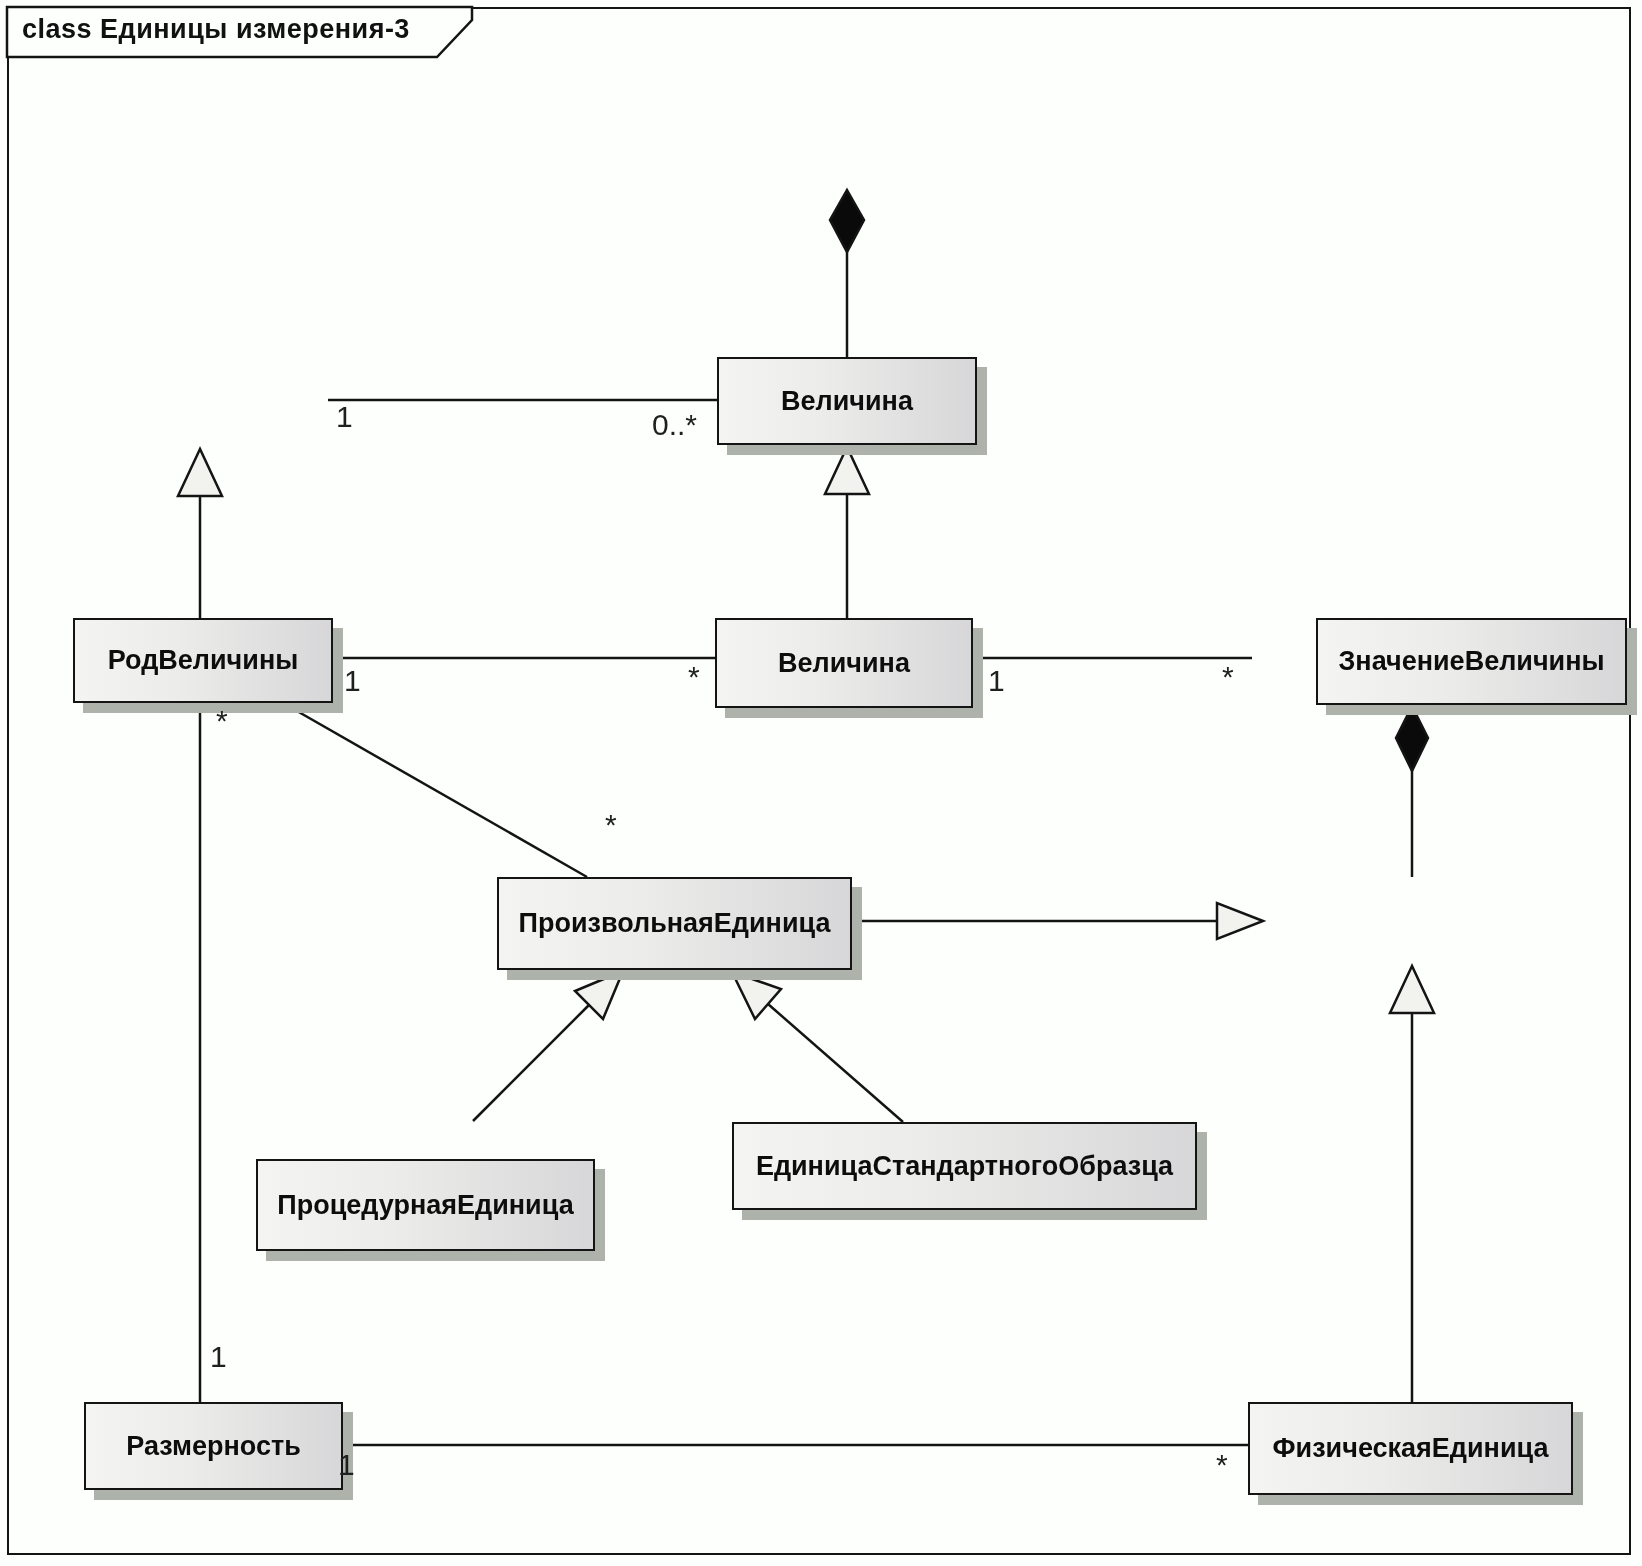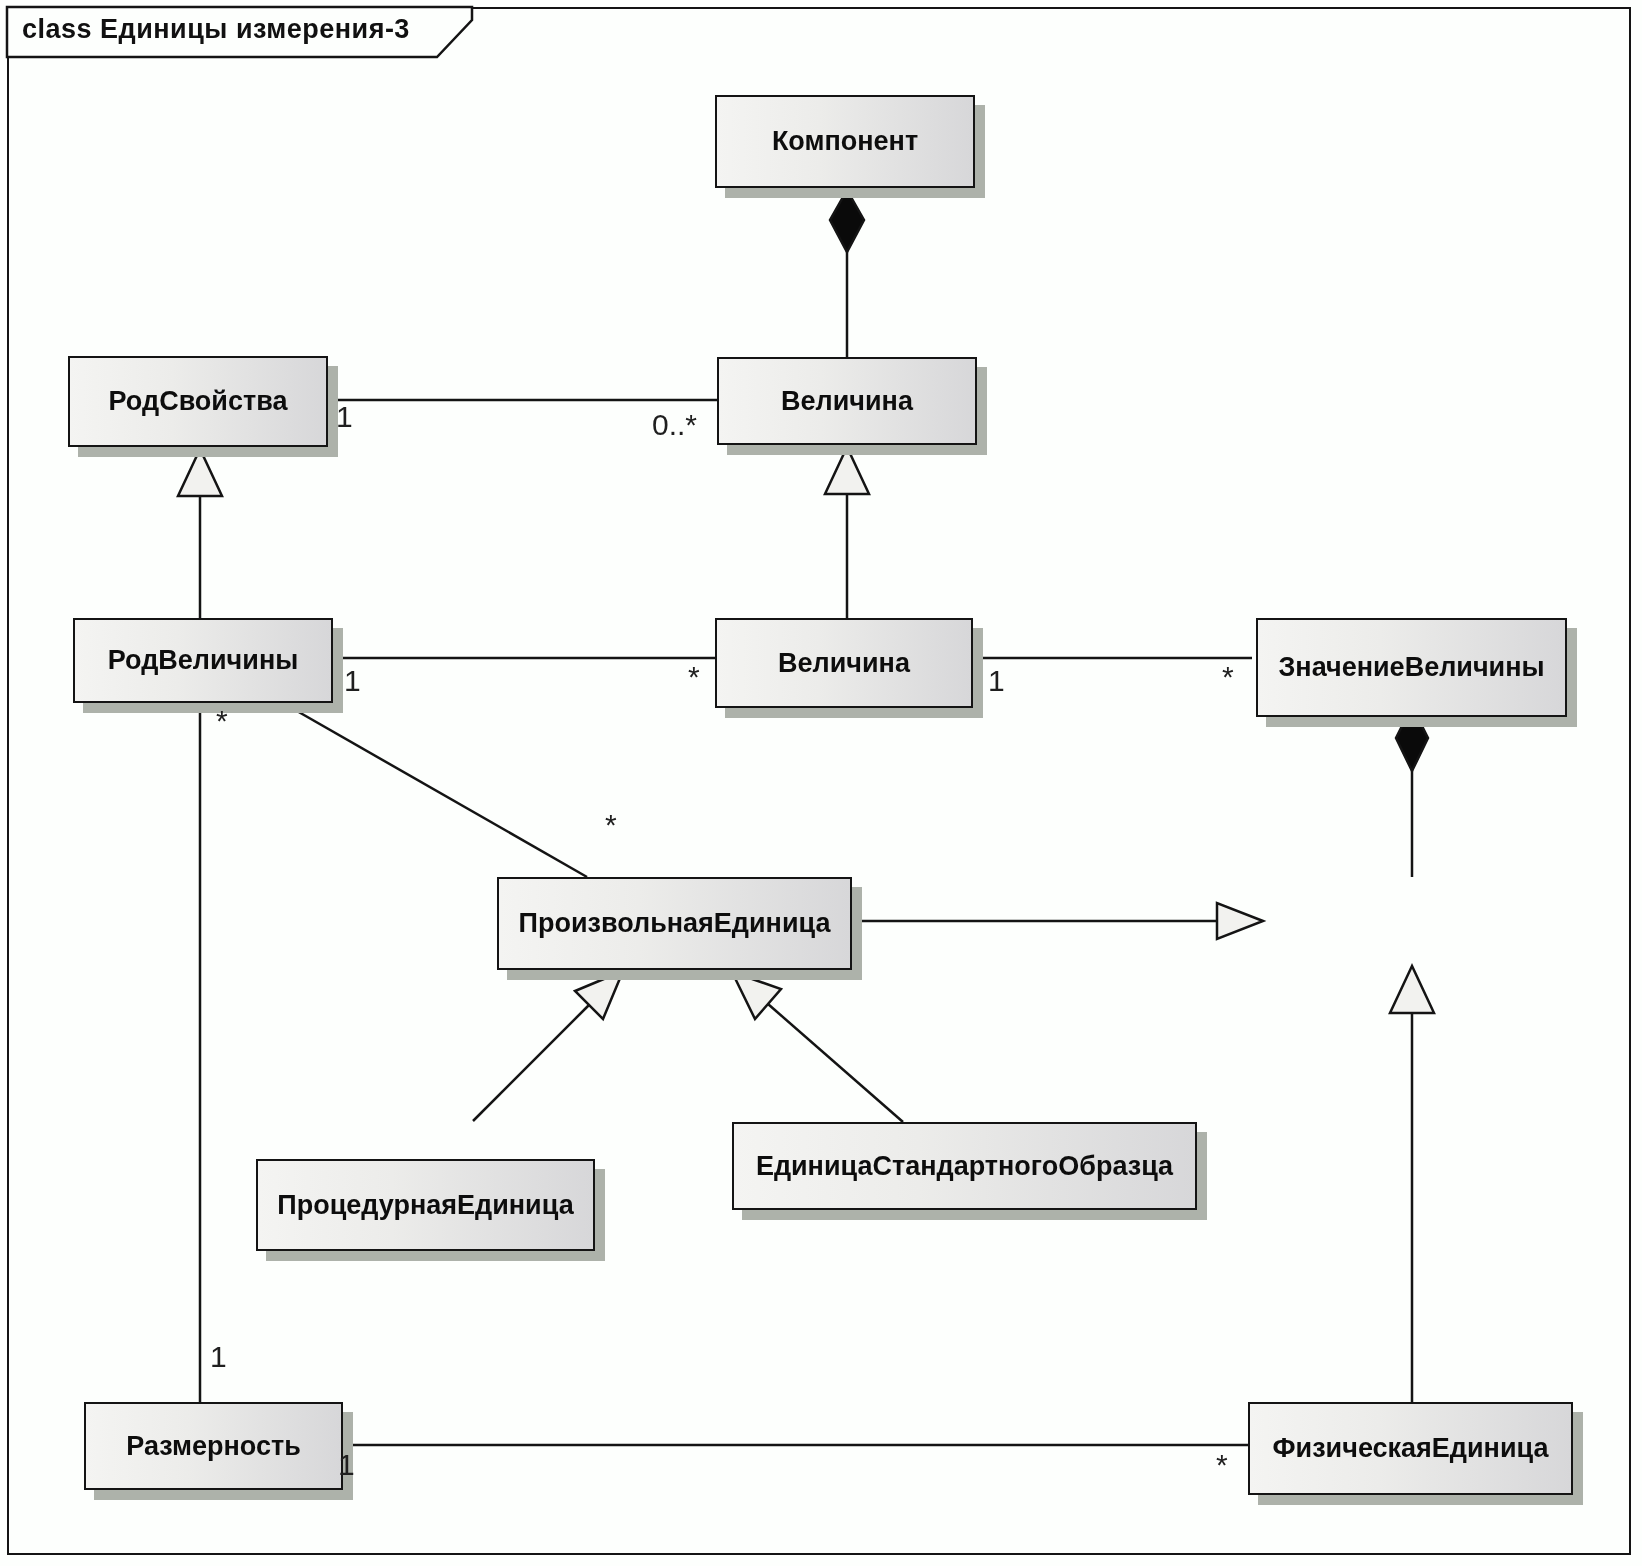--- a/index.html
+++ b/index.html
@@ -110,31 +110,29 @@
       <polygon points="1412,966 1390,1013 1434,1013" fill="#f2f2ef"></polygon>
     </g>
 
     <g stroke="#141414" stroke-width="2.5">
       <line x1="327" y1="1445" x2="1248" y2="1445"></line>
     </g>
   </svg>
 
   <div class="diagram-title">class Единицы измерения-3</div>
 
-  <div class="uml-class" style="left:715px;top:95px;width:260px;height:93px">Компонент</div>
 
-  <div class="uml-class" style="left:68px;top:356px;width:260px;height:91px">РодСвойства</div>
 
   <div class="uml-class" style="left:717px;top:357px;width:260px;height:88px">Величина</div>
 
   <div class="uml-class" style="left:73px;top:618px;width:260px;height:85px">РодВеличины</div>
 
   <div class="uml-class" style="left:715px;top:618px;width:258px;height:90px">Величина</div>
 
-  <div class="uml-class" style="left:1256px;top:618px;width:311px;height:99px">ЗначениеВеличины</div>
+  <div class="uml-class" style="left:1316px;top:618px;width:311px;height:87px">ЗначениеВеличины</div>
 
   <div class="uml-class" style="left:497px;top:877px;width:355px;height:93px">ПроизвольнаяЕдиница</div>
 
 
   <div class="uml-class" style="left:256px;top:1159px;width:339px;height:92px">ПроцедурнаяЕдиница</div>
 
   <div class="uml-class" style="left:732px;top:1122px;width:465px;height:88px">ЕдиницаСтандартногоОбразца</div>
 
   <div class="uml-class" style="left:84px;top:1402px;width:259px;height:88px">Размерность</div>
 

